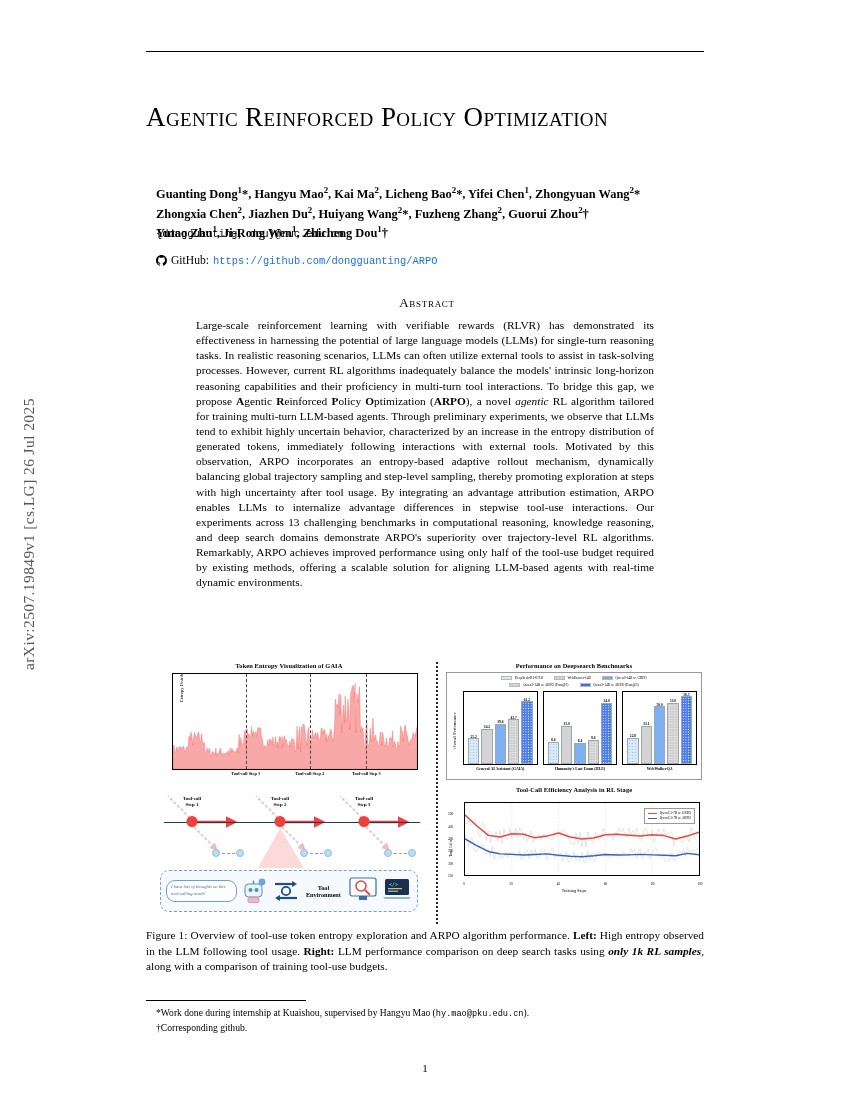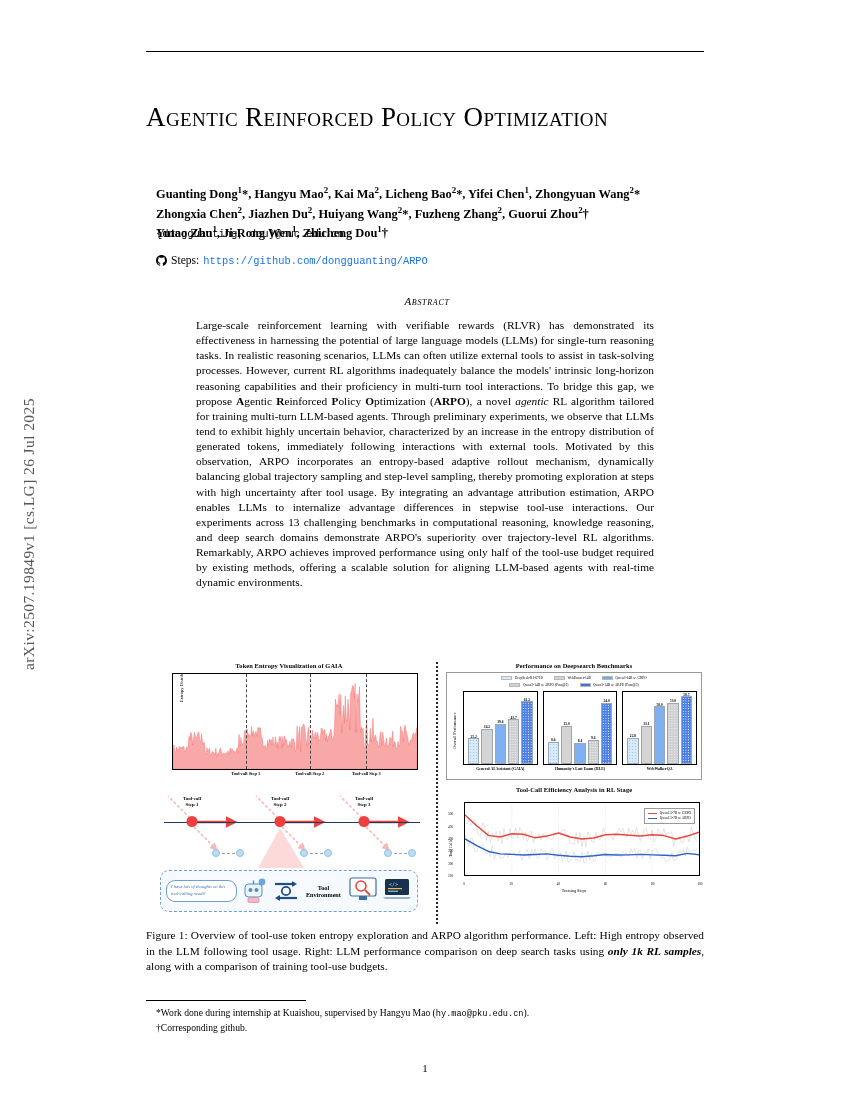--- a/index.html
+++ b/index.html
@@ -64,21 +64,21 @@
   .github-line {
     position: absolute; left: 156px; top: 254px;
     font-size: 11.6px; display: flex; align-items: center; gap: 4px;
   }
   .gh-icon { display: inline-block; width: 11px; height: 11px; }
   .gh-link { color: #1a73e8; font-family: "Liberation Mono", monospace; font-size: 10.4px; }
 
   
   .abs-head {
     position: absolute; left: 196px; top: 295px; width: 462px;
-    text-align: center; font-size: 11px; font-variant: small-caps; letter-spacing: .7px; font-style: italic;
+    text-align: center; font-size: 13px; font-variant: small-caps; letter-spacing: .7px;
   }
   .abs-body {
     position: absolute; left: 196px; top: 318px; width: 458px;
     font-size: 11.35px; line-height: 1.335; text-align: justify;
     text-justify: inter-word; hyphens: manual;
   }
   .abs-body b { font-weight: bold; }
   .abs-body i { }
 
   
@@ -200,21 +200,21 @@
     padding: 1.5px 3px; font-size: 3.4px; line-height: 1.55;
   }
   .lc-legend div { display: flex; align-items: center; gap: 2.5px; white-space: nowrap; }
   .lc-line { width: 9px; height: 0; border-top: 1px solid; display: inline-block; }
 
   
   .caption {
     position: absolute; left: 146px; top: 928px; width: 558px;
     font-size: 11.3px; line-height: 1.38; text-align: justify;
   }
-  .caption b { font-weight: normal; margin-top: 7px; }
+  .caption b { font-weight: bold; margin-top: 7px; }
   .caption .bi { font-weight: bold; font-style: italic; }
 
   
   .fn-rule {
     position: absolute; left: 146px; top: 1000px; width: 160px;
     border-bottom: .9px solid #000;
   }
   .footnotes {
     position: absolute; left: 156px; top: 1006px; width: 548px;
     font-size: 9.6px; line-height: 1.5;
@@ -243,21 +243,21 @@
     <div>Yutao Zhu<sup>1</sup>, Ji-Rong Wen<sup>1</sup>, Zhicheng Dou<sup>1</sup>†</div>
   </div>
   <div class="affil email-line mono">{dongguanting, dou}@ruc.edu.cn</div>
 
   <div class="github-line">
     <span class="gh-icon">
       <svg viewBox="0 0 16 16" width="11" height="11">
           <path fill="#000" d="M8 0C3.58 0 0 3.58 0 8a8 8 0 005.47 7.59c.4.07.55-.17.55-.38l-.01-1.49c-2.01.37-2.53-.49-2.69-.94-.09-.23-.48-.94-.82-1.13-.28-.15-.68-.52-.01-.53.63-.01 1.08.58 1.23.82.72 1.21 1.87.87 2.33.66.07-.52.28-.87.51-1.07-1.78-.2-3.64-.89-3.64-3.95 0-.87.31-1.59.82-2.15-.08-.2-.36-1.02.08-2.12 0 0 .67-.21 2.2.82a7.4 7.4 0 014 0c1.53-1.04 2.2-.82 2.2-.82.44 1.1.16 1.92.08 2.12.51.56.82 1.27.82 2.15 0 3.07-1.87 3.75-3.65 3.95.29.25.54.73.54 1.48l-.01 2.19c0 .21.15.46.55.38A8.01 8.01 0 0016 8c0-4.42-3.58-8-8-8z"></path>
         </svg>
     </span>
-    <span>Steps:</span>
+    <span>GitHub:</span>
     <span class="gh-link">https://github.com/dongguanting/ARPO</span>
   </div>
 
   <div class="abs-head">Abstract</div>
   <div class="abs-body">Large-scale reinforcement learning with verifiable rewards (RLVR) has demonstrated its effectiveness in harnessing the potential of large language models (LLMs) for single-turn reasoning tasks. In realistic reasoning scenarios, LLMs can often utilize external tools to assist in task-solving processes. However, current RL algorithms inadequately balance the models' intrinsic long-horizon reasoning capabilities and their proficiency in multi-turn tool interactions. To bridge this gap, we propose <b>A</b>gentic <b>R</b>einforced <b>P</b>olicy <b>O</b>ptimization (<b>ARPO</b>), a novel <i>agentic</i> RL algorithm tailored for training multi-turn LLM-based agents. Through preliminary experiments, we observe that LLMs tend to exhibit highly uncertain behavior, characterized by an increase in the entropy distribution of generated tokens, immediately following interactions with external tools. Motivated by this observation, ARPO incorporates an entropy-based adaptive rollout mechanism, dynamically balancing global trajectory sampling and step-level sampling, thereby promoting exploration at steps with high uncertainty after tool usage. By integrating an advantage attribution estimation, ARPO enables LLMs to internalize advantage differences in stepwise tool-use interactions. Our experiments across 13 challenging benchmarks in computational reasoning, knowledge reasoning, and deep search domains demonstrate ARPO's superiority over trajectory-level RL algorithms. Remarkably, ARPO achieves improved performance using only half of the tool-use budget required by existing methods, offering a scalable solution for aligning LLM-based agents with real-time dynamic environments.</div>
 
   <div class="figure">
     <div class="fig-divider"></div>
 
     <div class="fig-left">

